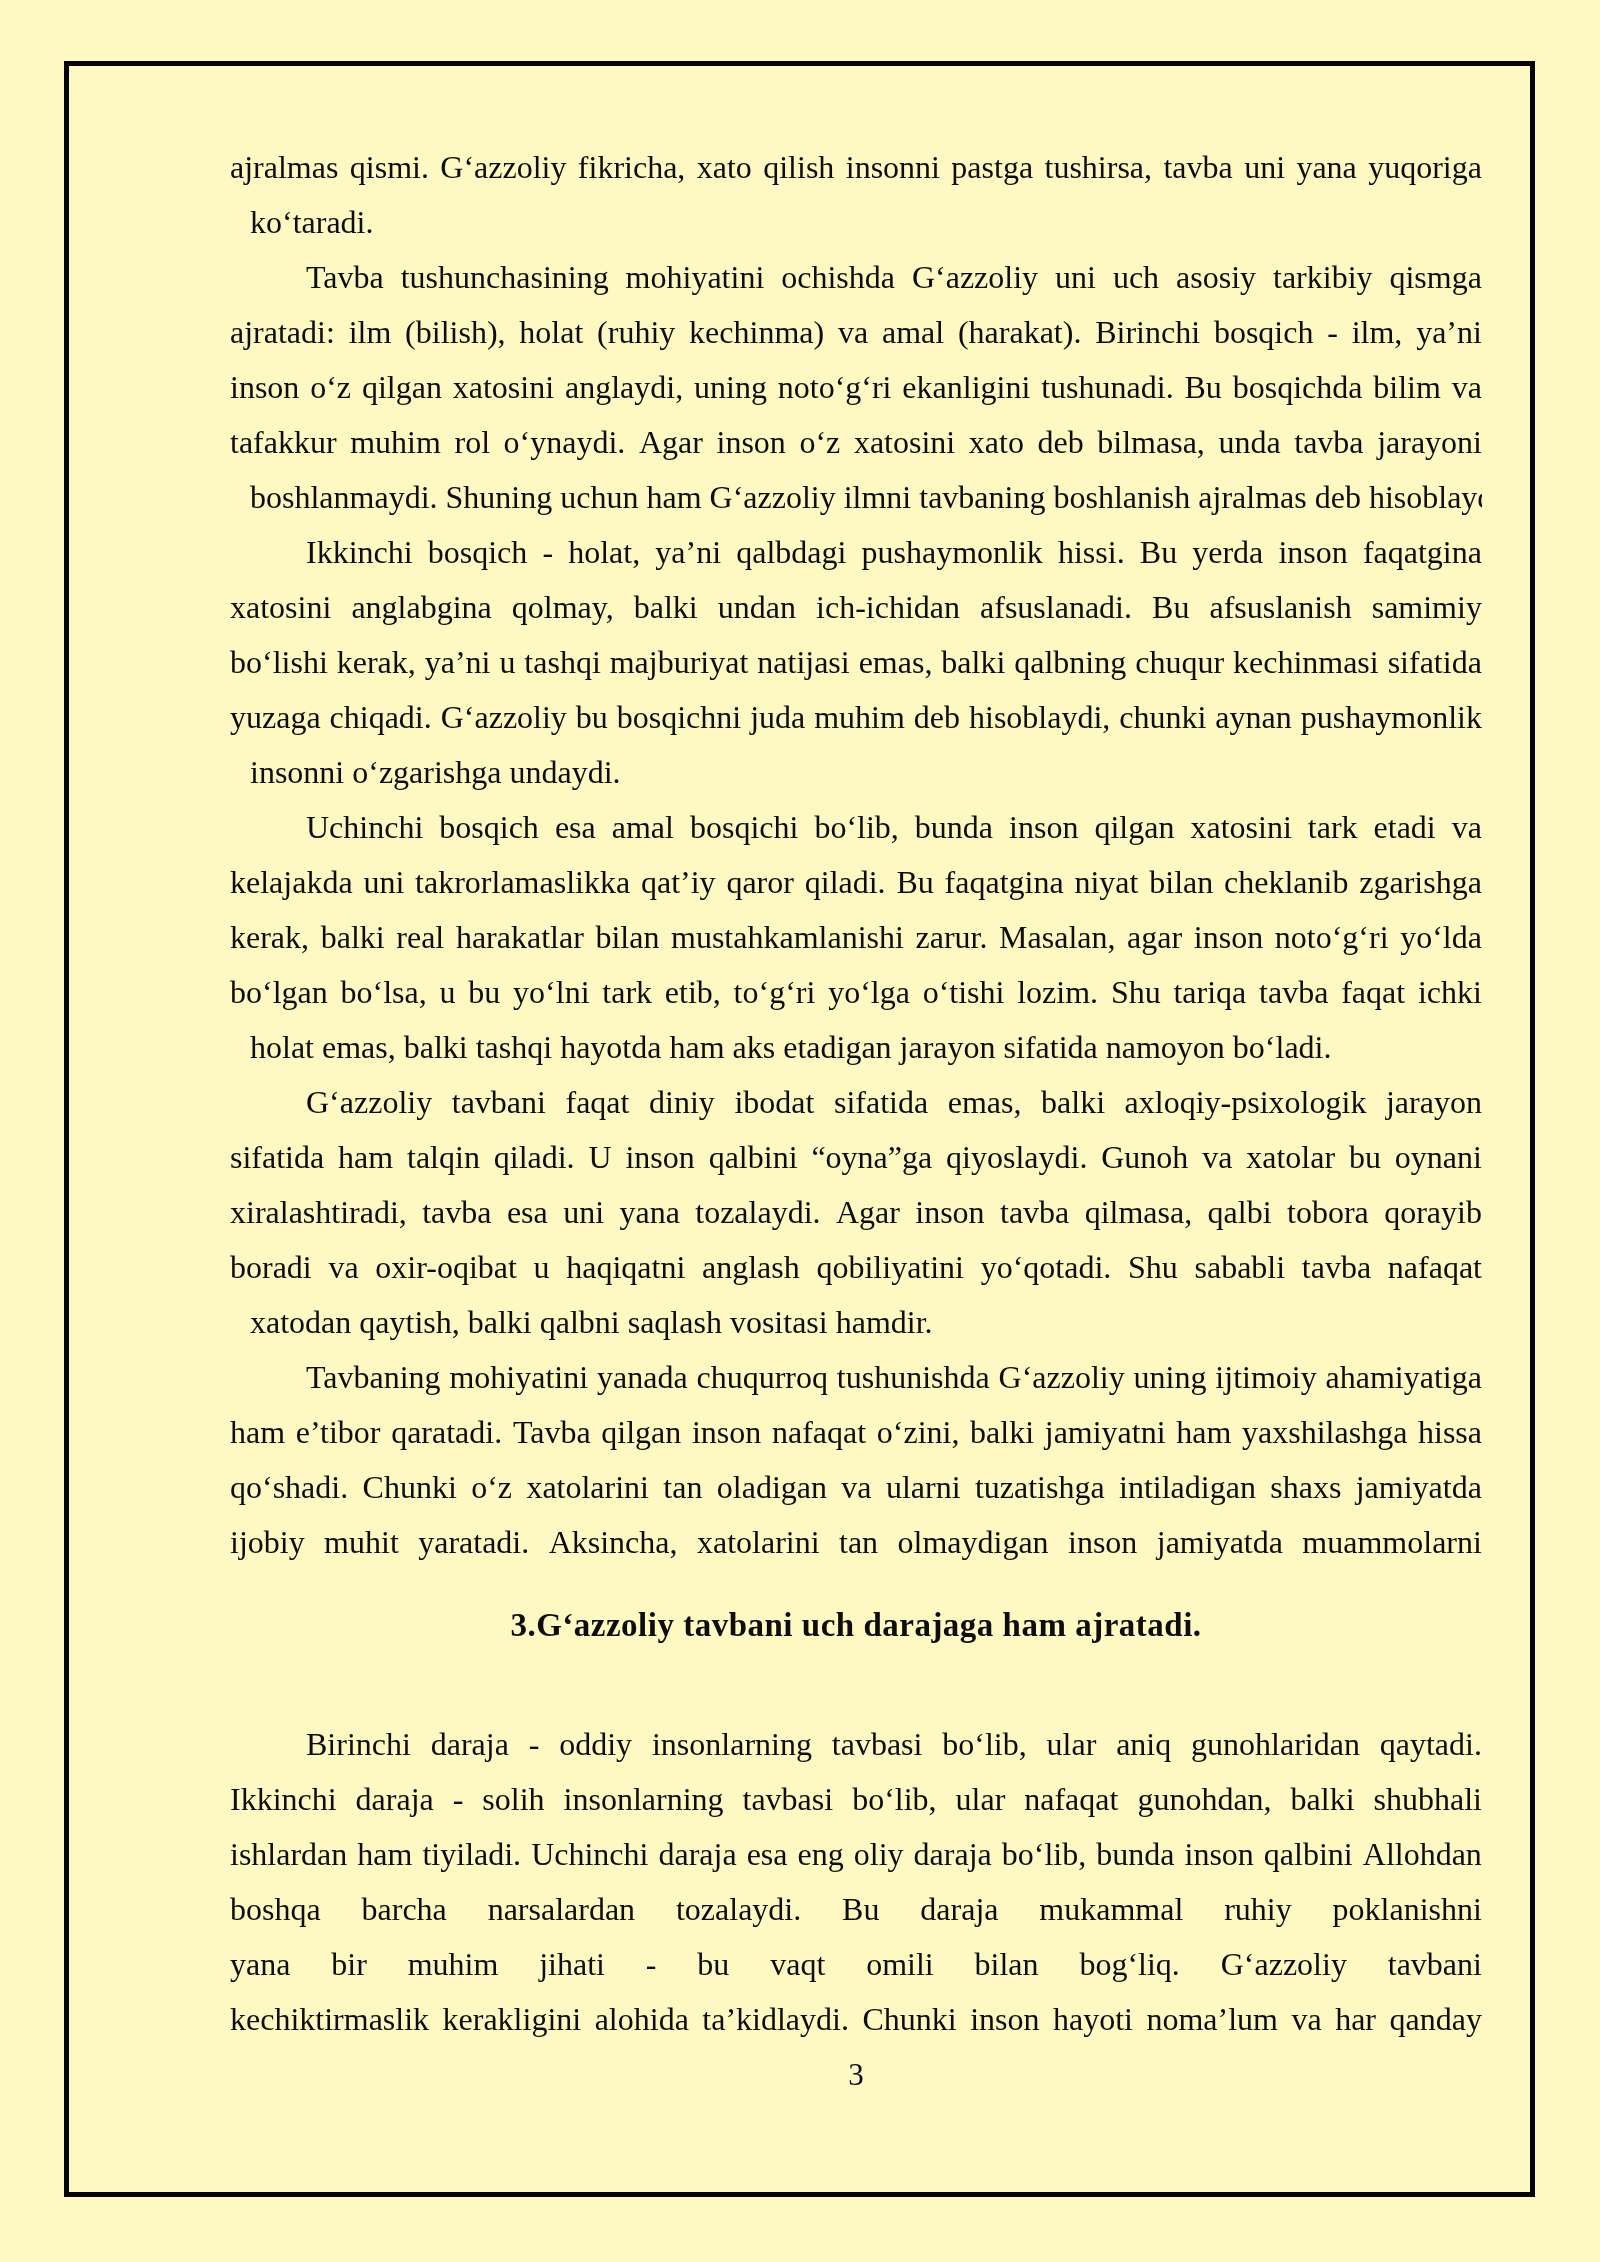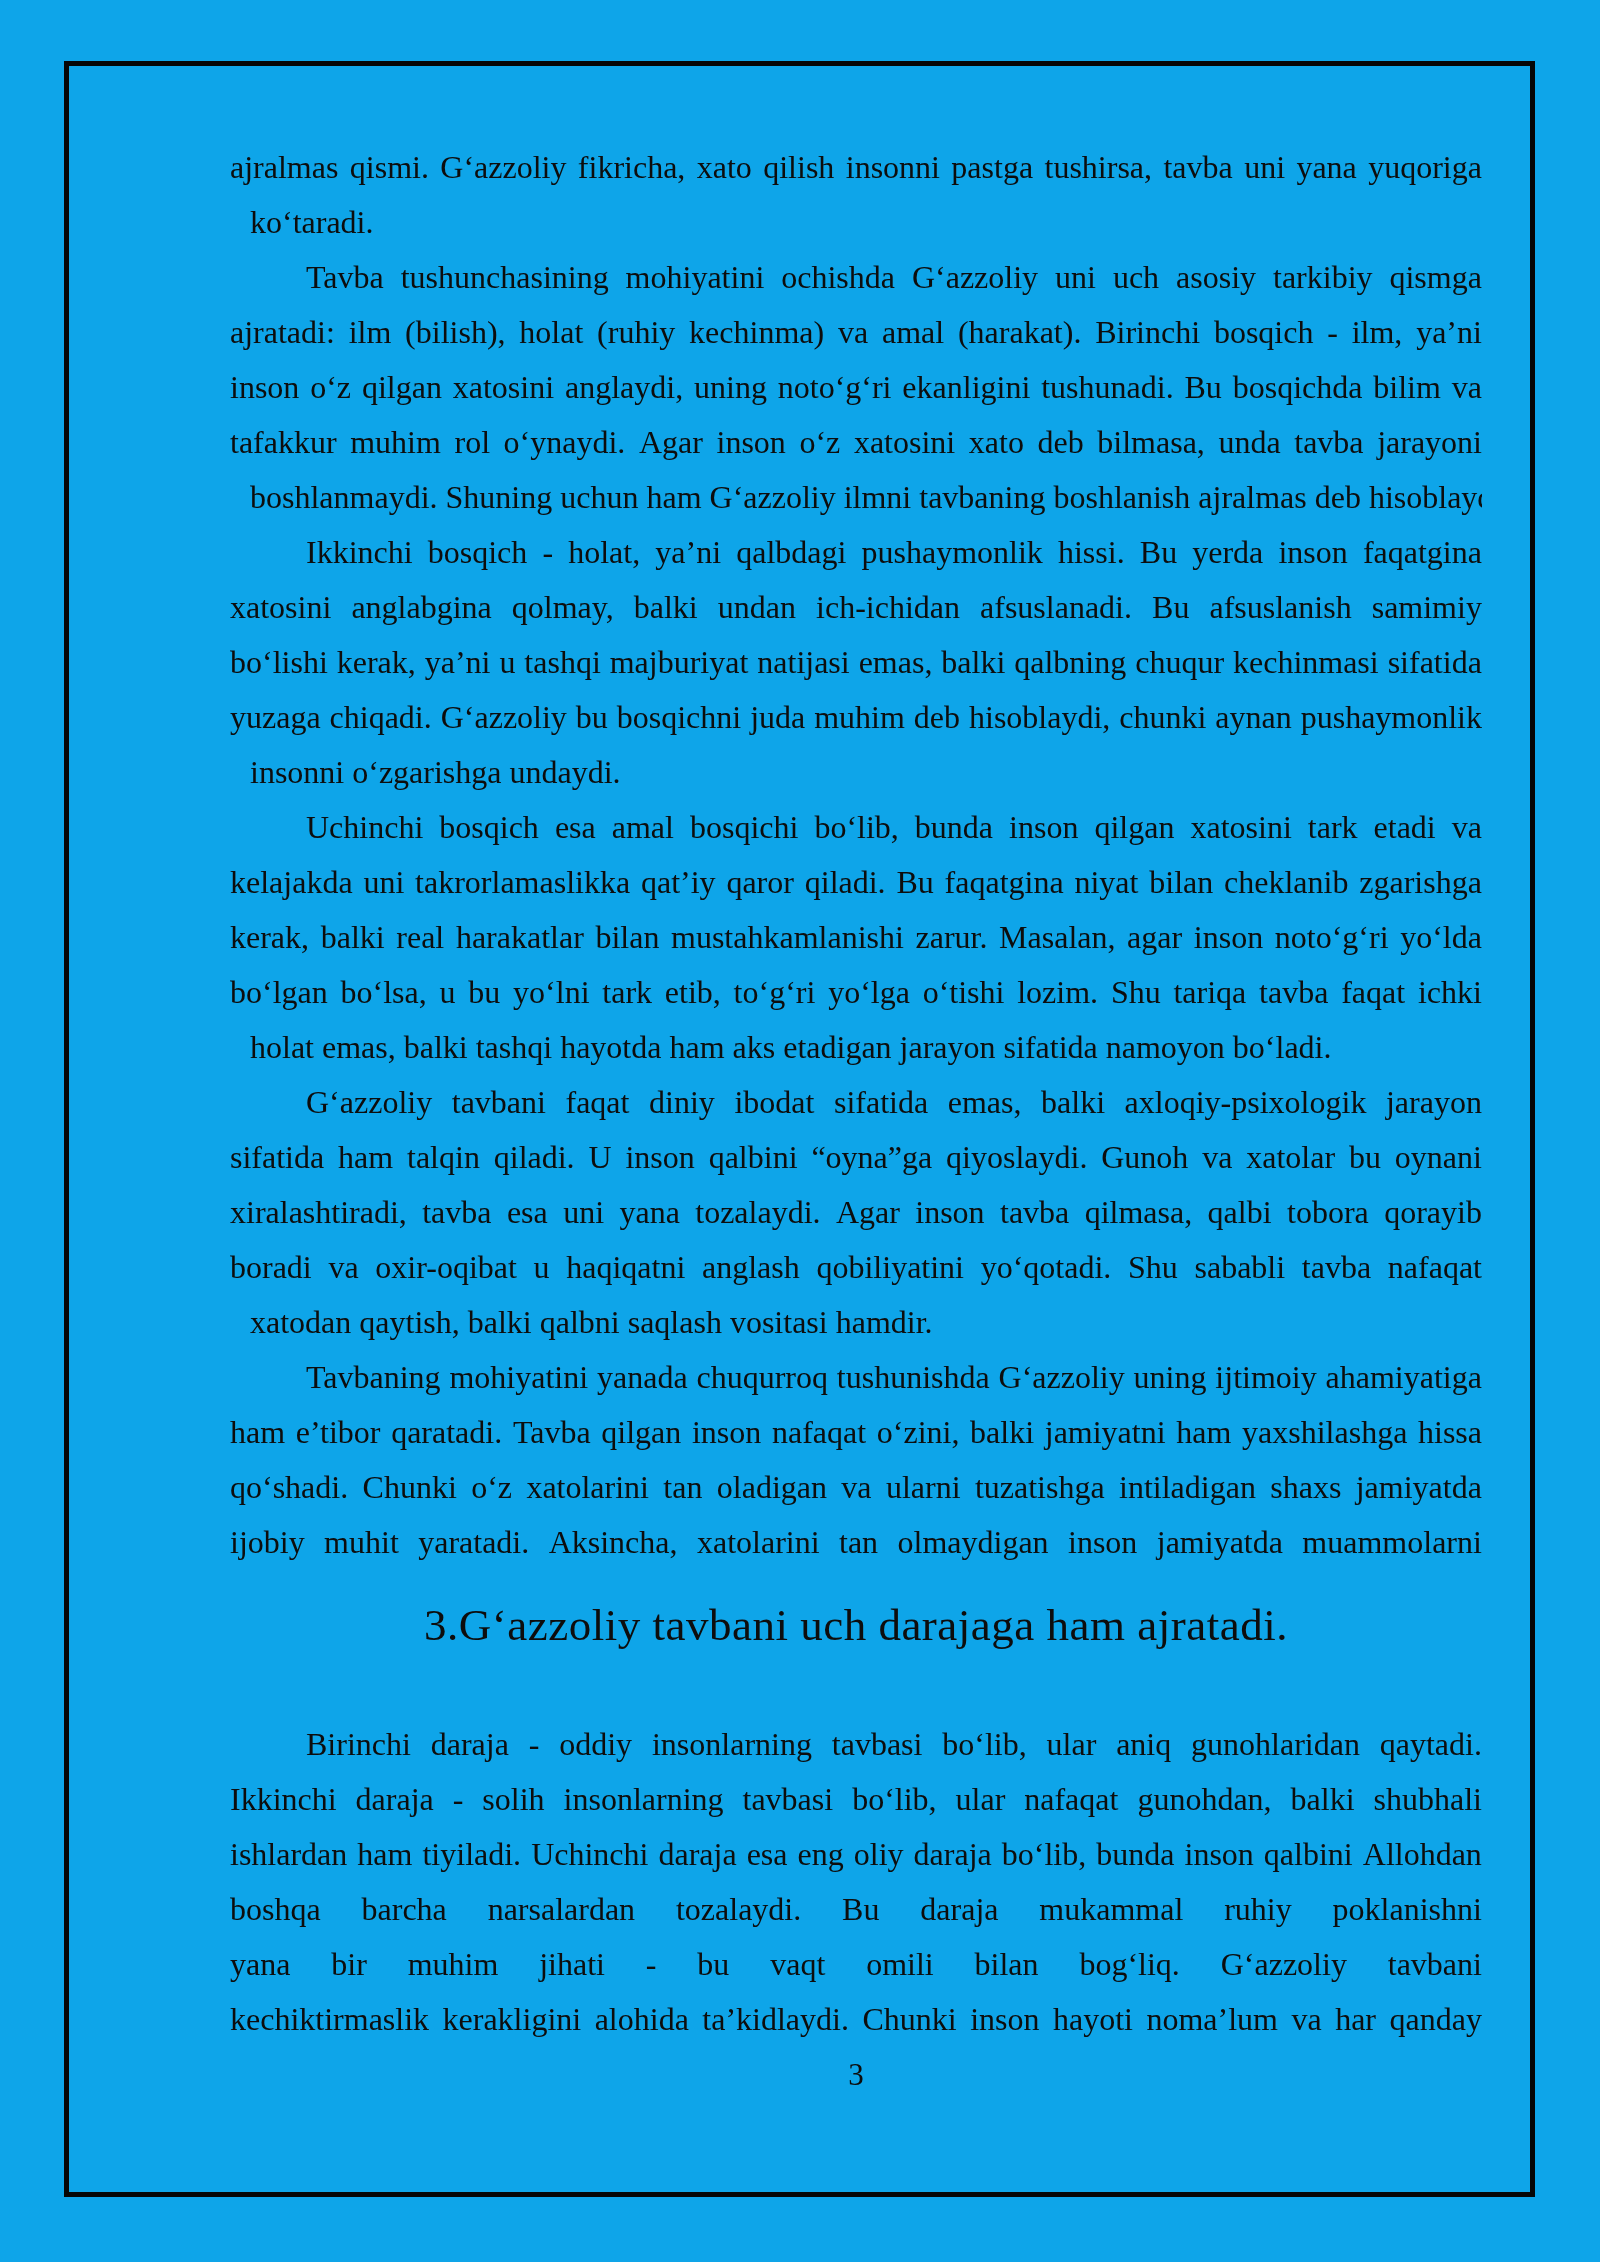--- a/index.html
+++ b/index.html
@@ -4,21 +4,21 @@
 <style>
   html, body {
     margin: 0;
     padding: 0;
     background: #ffffff;
   }
   .page {
     position: relative;
     width: 1600px;
     height: 2262px;
-    background: #0ea5e9;
+    background: #fef9c3;
     font-family: "Liberation Serif", "DejaVu Serif", serif;
     color: #0d0d0d;
     overflow: hidden;
   }
   .page-border {
     position: absolute;
     left: 64px;
     top: 61px;
     width: 1461px;
     height: 2126px;
@@ -43,22 +43,22 @@
   .line.indent { padding-left: 76px; }
   .line.last {
     justify-content: flex-start;
     column-gap: 8px;
     margin-left: 20px;
   }
   .heading {
     margin: 25px 0 0 0;
     height: 60px;
     line-height: 60px;
-    font-size: 45px;
-    font-weight: normal;
+    font-size: 33px;
+    font-weight: bold;
     text-align: center;
     letter-spacing: 0.5px;
   }
   .spacer { height: 62px; }
   .page-number {
     height: 55px;
     line-height: 55px;
     text-align: center;
     font-size: 31px;
   }

